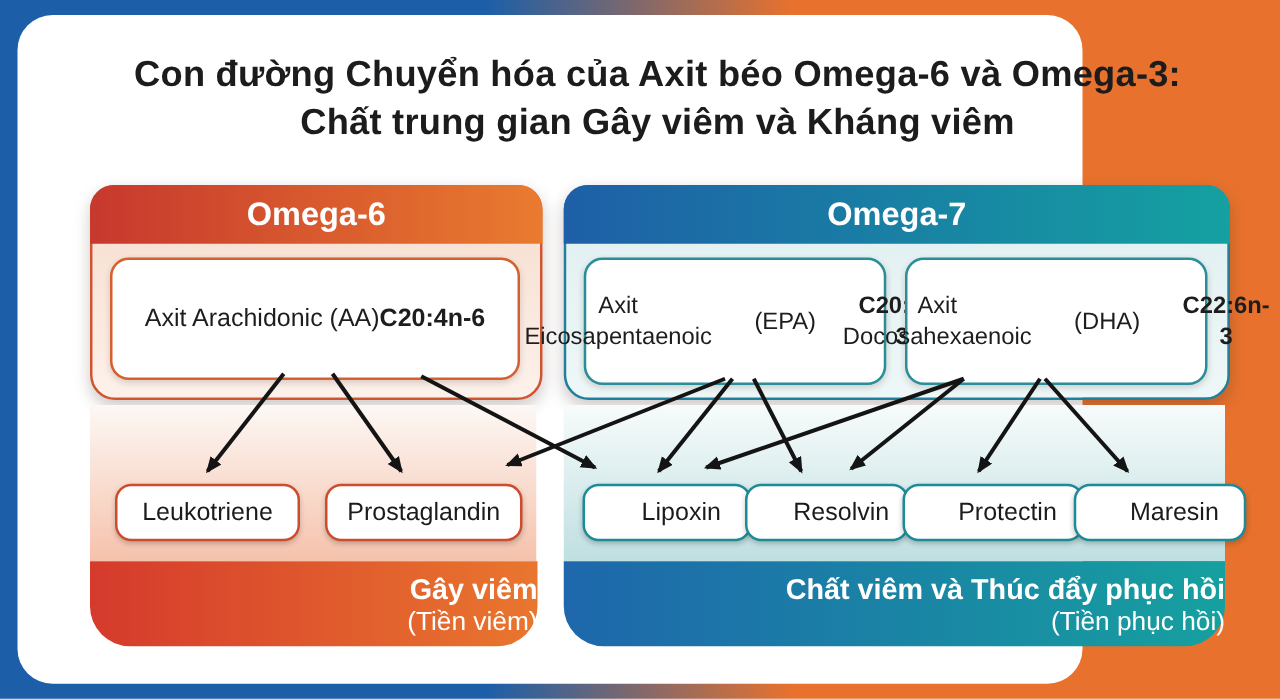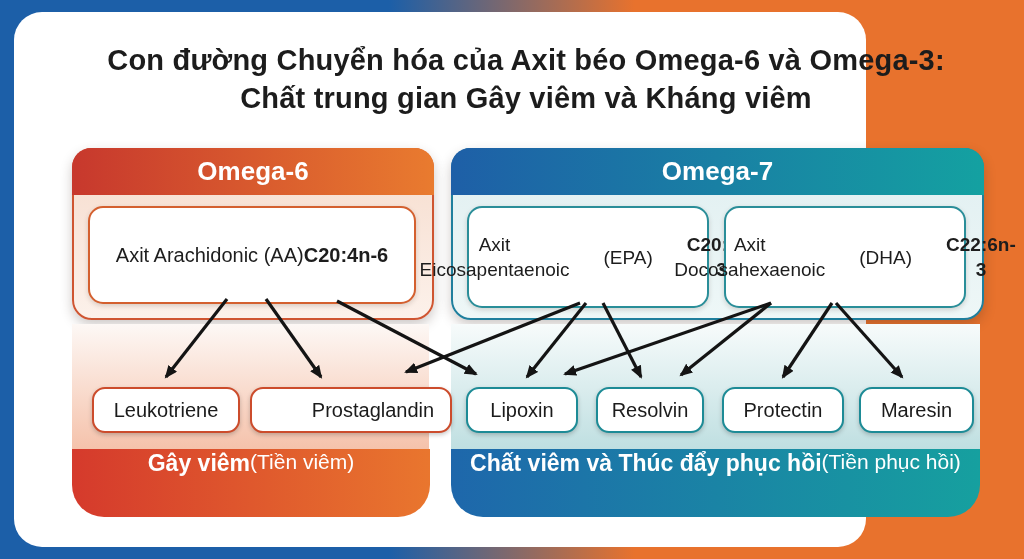--- a/index.html
+++ b/index.html
@@ -58,30 +58,30 @@
   .palezone{position:absolute;top:312px;height:125px;}
   .pale6{left:58px;width:357px;background:linear-gradient(180deg,#fdf8f5 0%,#f5c2ab 100%);}
   .pale3{left:437px;width:529px;background:linear-gradient(180deg,#f7fbfb 0%,#bfdfe1 100%);}
   .pill{
     position:absolute;top:375px;height:42px;background:#ffffff;border-radius:13px;
     display:flex;align-items:center;justify-content:center;
     font-size:20px;color:#1b1b1b;
     box-shadow:0 2px 4px rgba(40,40,40,.25);
   }
   .pill.or{border:2.5px solid #cc4c2c;}
-  .pill.te{border:2.5px solid #1d8b96;}
+  .pill.te{border:2.5px solid #1d8b96;padding-left:23px;}
   .pl-leu{left:78px;width:144px;text-align:center;}
-  .pl-pro{left:236px;width:154px;padding-left:44px;}
+  .pl-pro{left:246px;width:154px;}
   .pl-lip{left:452px;width:108px;}
   .pl-res{left:582px;width:104px;}
   .pl-prot{left:708px;width:118px;}
   .pl-mar{left:845px;width:111px;}
   .band{
     position:absolute;top:437px;height:68px;border-radius:0 0 32px 32px;
-    display:flex;align-items:flex-start;justify-content:center;
+    display:flex;flex-direction:column;align-items:flex-end;justify-content:center;
     color:#ffffff;text-align:center;
   }
   .band6{left:58px;width:358px;background:linear-gradient(90deg,#d53a2c 0%,#e9762e 100%);}
   .band3{left:437px;width:529px;background:linear-gradient(90deg,#1e67ab 0%,#16a09f 100%);}
   .band .b1{font-weight:bold;font-size:23px;line-height:28px;}
   .band .b2{font-size:21px;line-height:25px;}
   .arrows{position:absolute;left:0;top:0;width:1024px;height:559px;pointer-events:none;}
 </style>
 </head>
 <body>

